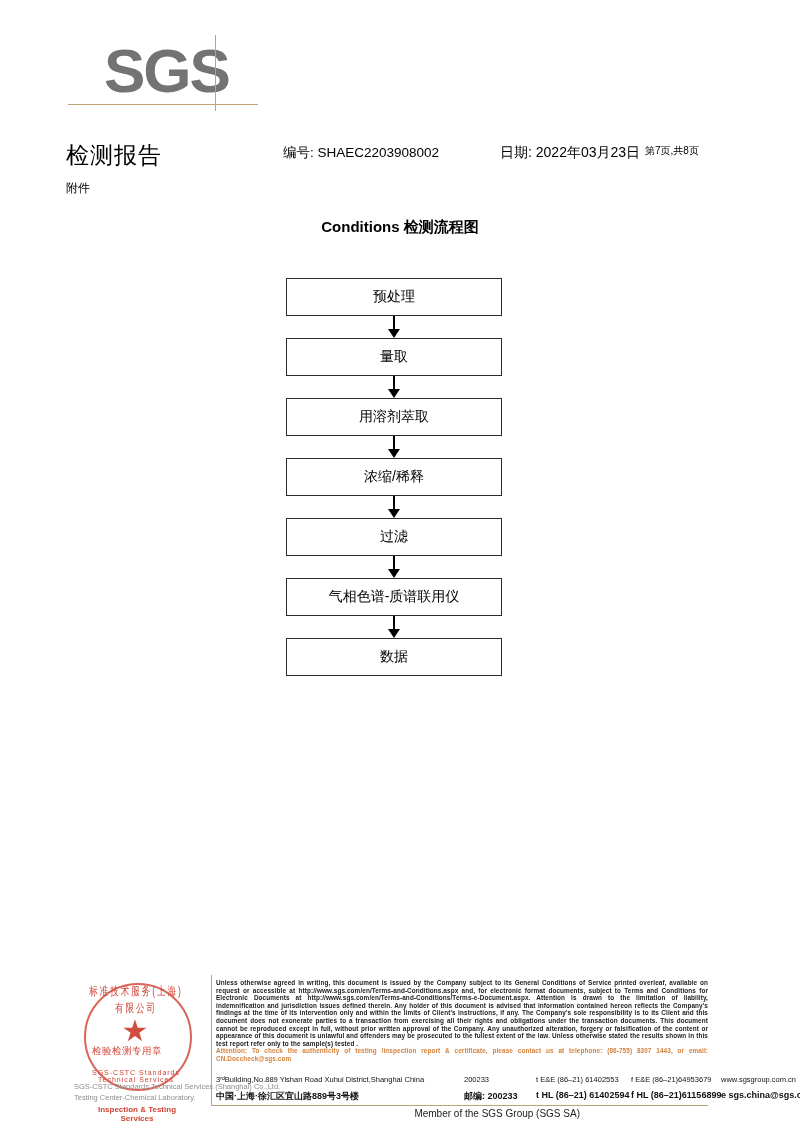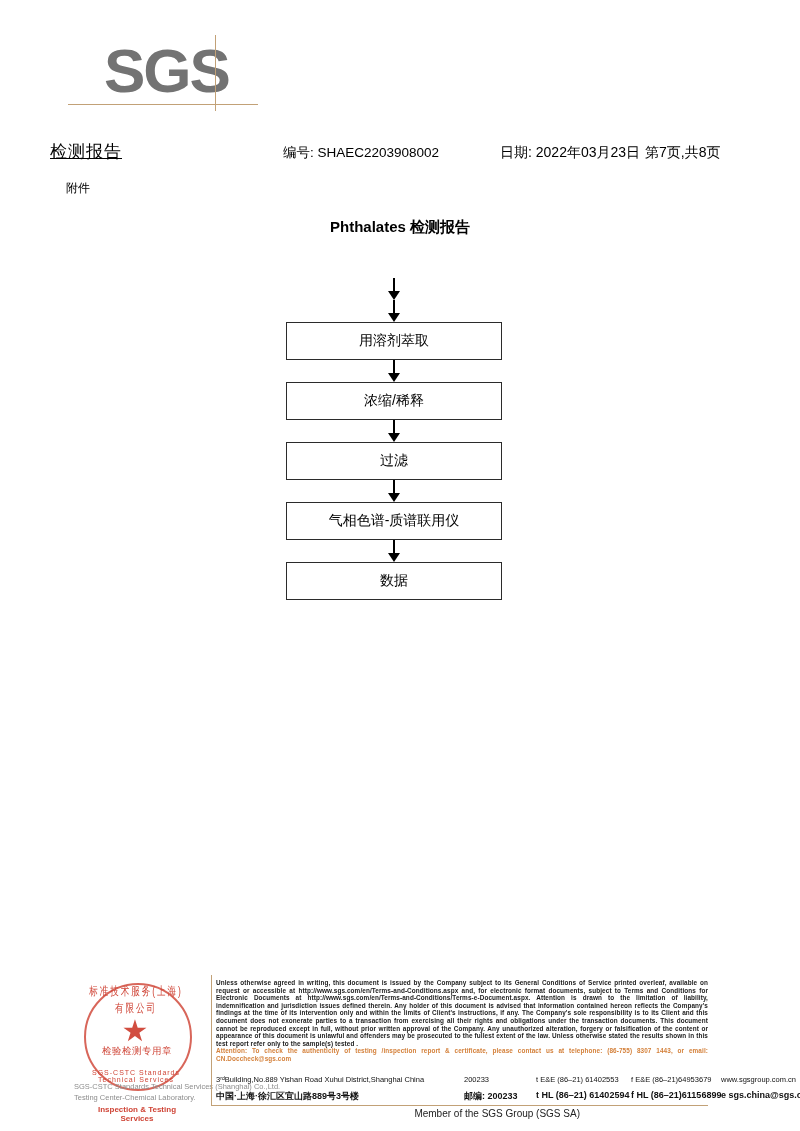--- a/index.html
+++ b/index.html
@@ -51,42 +51,41 @@
   }
 
   
   #header {
     position: absolute;
     left: 0; top: 140px;
     width: 800px;
   }
   #report-title {
     position: absolute;
-    left: 50px; top: 0;
-    font-size: 17px;
+    left: 66px; top: 0;
+    font-size: 23px;
     font-weight: normal;
     letter-spacing: 1px;
-    text-decoration: underline;
   }
   #report-no {
     position: absolute;
     left: 283px; top: 4px;
     font-size: 13.5px;
     white-space: nowrap;
   }
   #report-date {
     position: absolute;
     left: 500px; top: 4px;
     font-size: 14px;
     white-space: nowrap;
   }
   #report-page {
     position: absolute;
     left: 645px; top: 4px;
-    font-size: 14px;
+    font-size: 10px;
     white-space: nowrap;
   }
   #attachment-label {
     position: absolute;
     left: 66px; top: 40px;
     font-size: 12px;
   }
 
   
   #flow-title {
@@ -168,21 +167,21 @@
     color: #cf4436;
     font-size: 30px;
     line-height: 30px;
     text-align: center;
     opacity: .95;
   }
   #stamp-cn {
     position: absolute;
     left: 14px; top: 62px;
     width: 90px;
-    text-align: center;
+    text-align: left;
     font-size: 9.5px;
     color: #cf4436;
     letter-spacing: .5px;
   }
   #stamp-en {
     position: absolute;
     left: 8px; top: 74px;
     width: 102px;
     text-align: center;
     font-size: 8px;
@@ -290,27 +289,29 @@
 </div>
 
 <div id="header">
   <div id="report-title">检测报告</div>
   <div id="report-no">编号: SHAEC2203908002</div>
   <div id="report-date">日期: 2022年03月23日</div>
   <div id="report-page">第7页,共8页</div>
   <div id="attachment-label">附件</div>
 </div>
 
-<div id="flow-title">Phthalates 检测报告</div>
+<div id="flow-title">Conditions 检测流程图</div>
 
 <div id="flowchart">
-  <div class="flow-arrow">
-      <div class="shaft"></div>
-      <div class="head"></div>
-    </div>
+  <div class="flow-box">预处理</div>
+  <div class="flow-arrow">
+      <div class="shaft"></div>
+      <div class="head"></div>
+    </div>
+  <div class="flow-box">量取</div>
   <div class="flow-arrow">
       <div class="shaft"></div>
       <div class="head"></div>
     </div>
   <div class="flow-box">用溶剂萃取</div>
   <div class="flow-arrow">
       <div class="shaft"></div>
       <div class="head"></div>
     </div>
   <div class="flow-box">浓缩/稀释</div>

